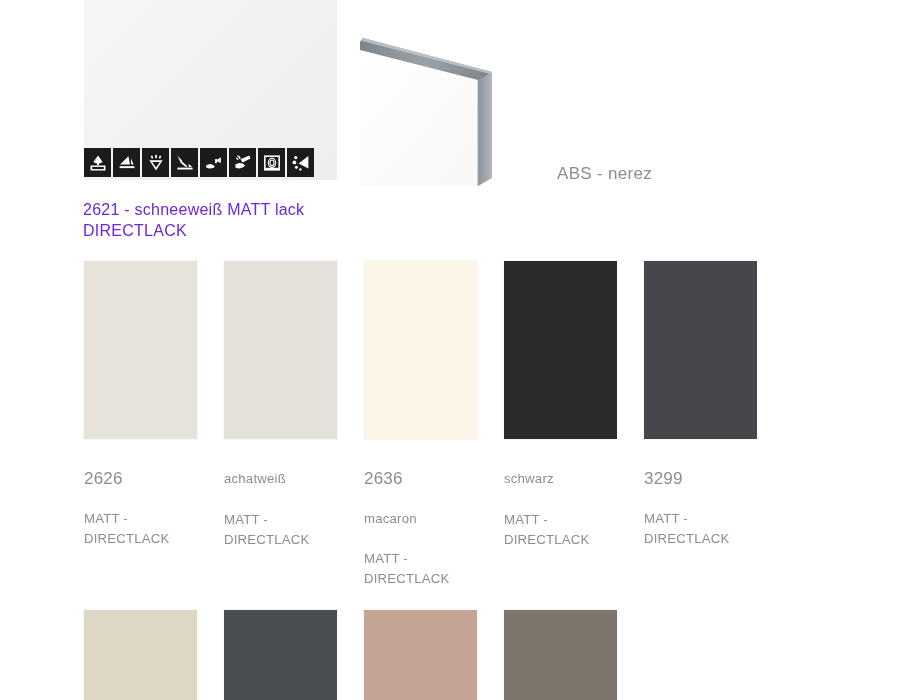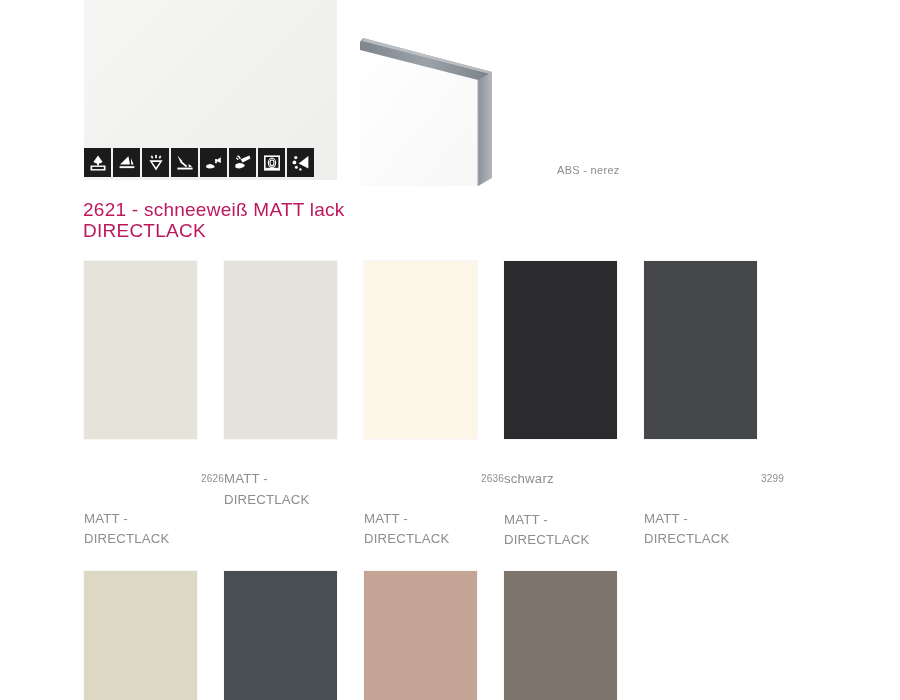--- a/index.html
+++ b/index.html
@@ -47,34 +47,34 @@
   }
   .icon-box svg { display: block; }
 
   
   .door-render { position: absolute; left: 360px; top: 28px; width: 150px; height: 158px; }
   .door-render svg { display: block; }
 
   .abs-label {
     position: absolute;
     left: 557px; top: 164px;
-    font-size: 11px;
+    font-size: 17px;
     letter-spacing: .3px;
     color: #8d8d8d;
     white-space: nowrap;
   }
 
   
   .headline {
     position: absolute;
     left: 83px; top: 199px;
-    font-size: 19px;
+    font-size: 16px;
     line-height: 21px;
     letter-spacing: .25px;
-    color: #be185d;
+    color: #6d28d9;
     white-space: pre-line;
     max-width: 330px;
   }
 
   
   #grid {
     position: absolute;
     left: 84px; top: 261px;
     width: 800px;
   }
@@ -92,21 +92,21 @@
   .chip.tall { height: 162px; }
 
   .chip-caption {
     margin-top: 10px;
     font-size: 13.2px;
     line-height: 20.3px;
     letter-spacing: .2px;
     color: #8d8d8d;
     white-space: pre-line;
   }
-  .chip-code { font-size: 10px; letter-spacing: .2px; display: block; line-height: 19px; text-align: right; }
+  .chip-code { font-size: 17px; letter-spacing: .2px; display: block; line-height: 19px; }
   .chip-name { display: block; }
   .chip-finish { display: block; }
 </style>
 </head>
 <body>
 
 <div id="hero">
 
   <div class="hero-panel" style="background-color: rgb(243, 243, 241);"></div>
 
@@ -227,28 +227,30 @@
       <div class="chip" style="background: rgb(230, 228, 218);"></div>
       <div class="chip-caption">
         <span class="chip-code">2626</span>
         <span class="chip-finish">MATT -
 DIRECTLACK</span>
       </div>
     </div>
     <div class="cell">
       <div class="chip" style="background: rgb(228, 226, 218);"></div>
       <div class="chip-caption">
+        <span class="chip-name">achatweiß</span>
         <span class="chip-finish">MATT -
 DIRECTLACK</span>
       </div>
     </div>
     <div class="cell">
       <div class="chip" style="background: rgb(252, 246, 232);"></div>
       <div class="chip-caption">
         <span class="chip-code">2636</span>
+        <span class="chip-name">macaron</span>
         <span class="chip-finish">MATT -
 DIRECTLACK</span>
       </div>
     </div>
     <div class="cell">
       <div class="chip" style="background: rgb(43, 43, 45);"></div>
       <div class="chip-caption">
         <span class="chip-name">schwarz</span>
         <span class="chip-finish">MATT -
 DIRECTLACK</span>

